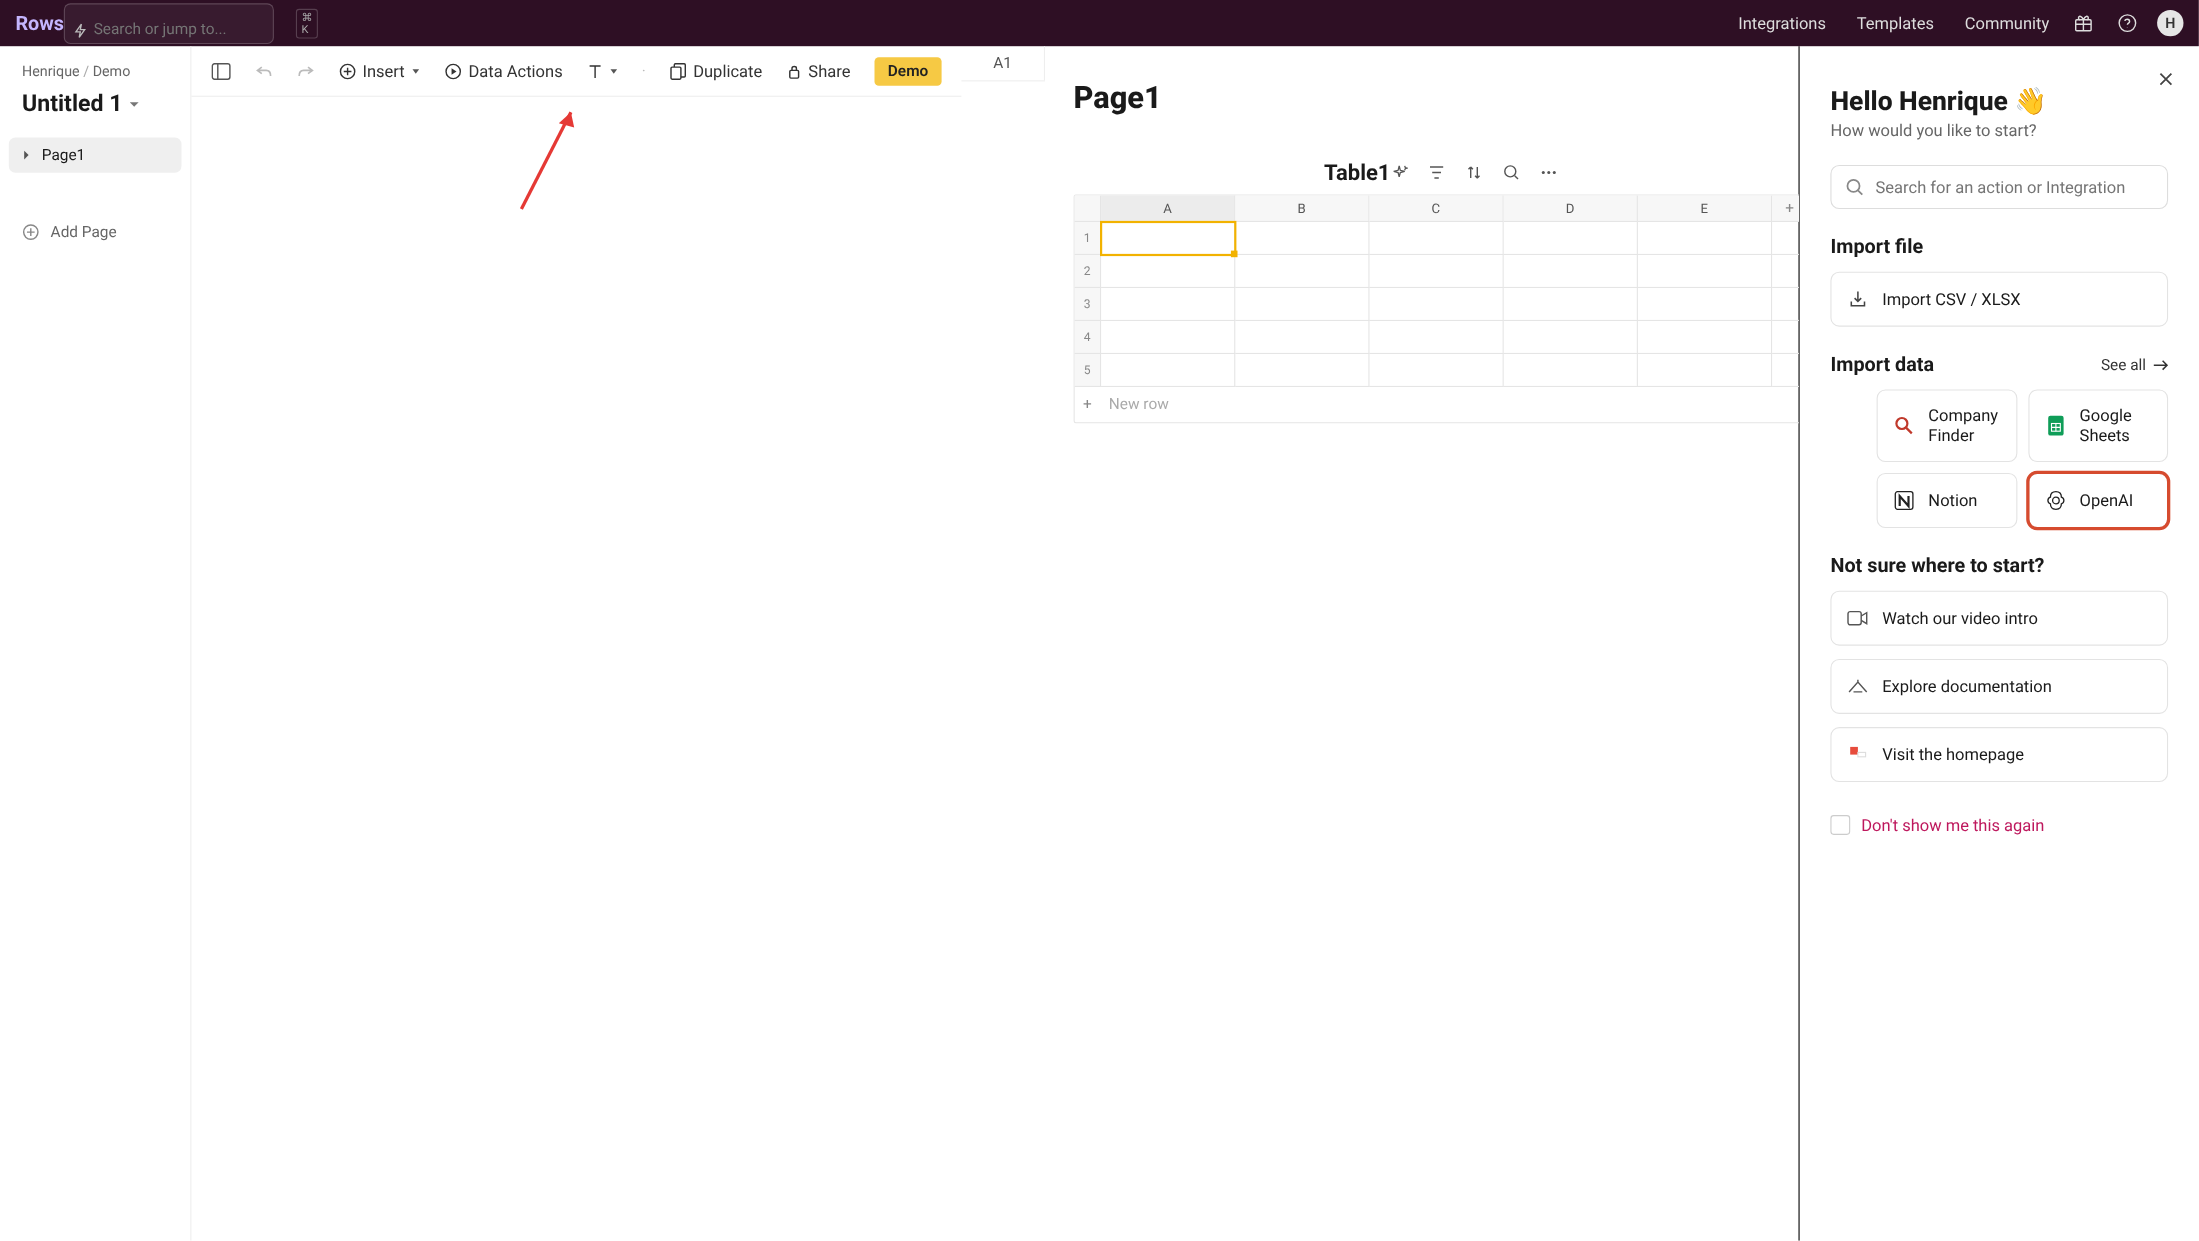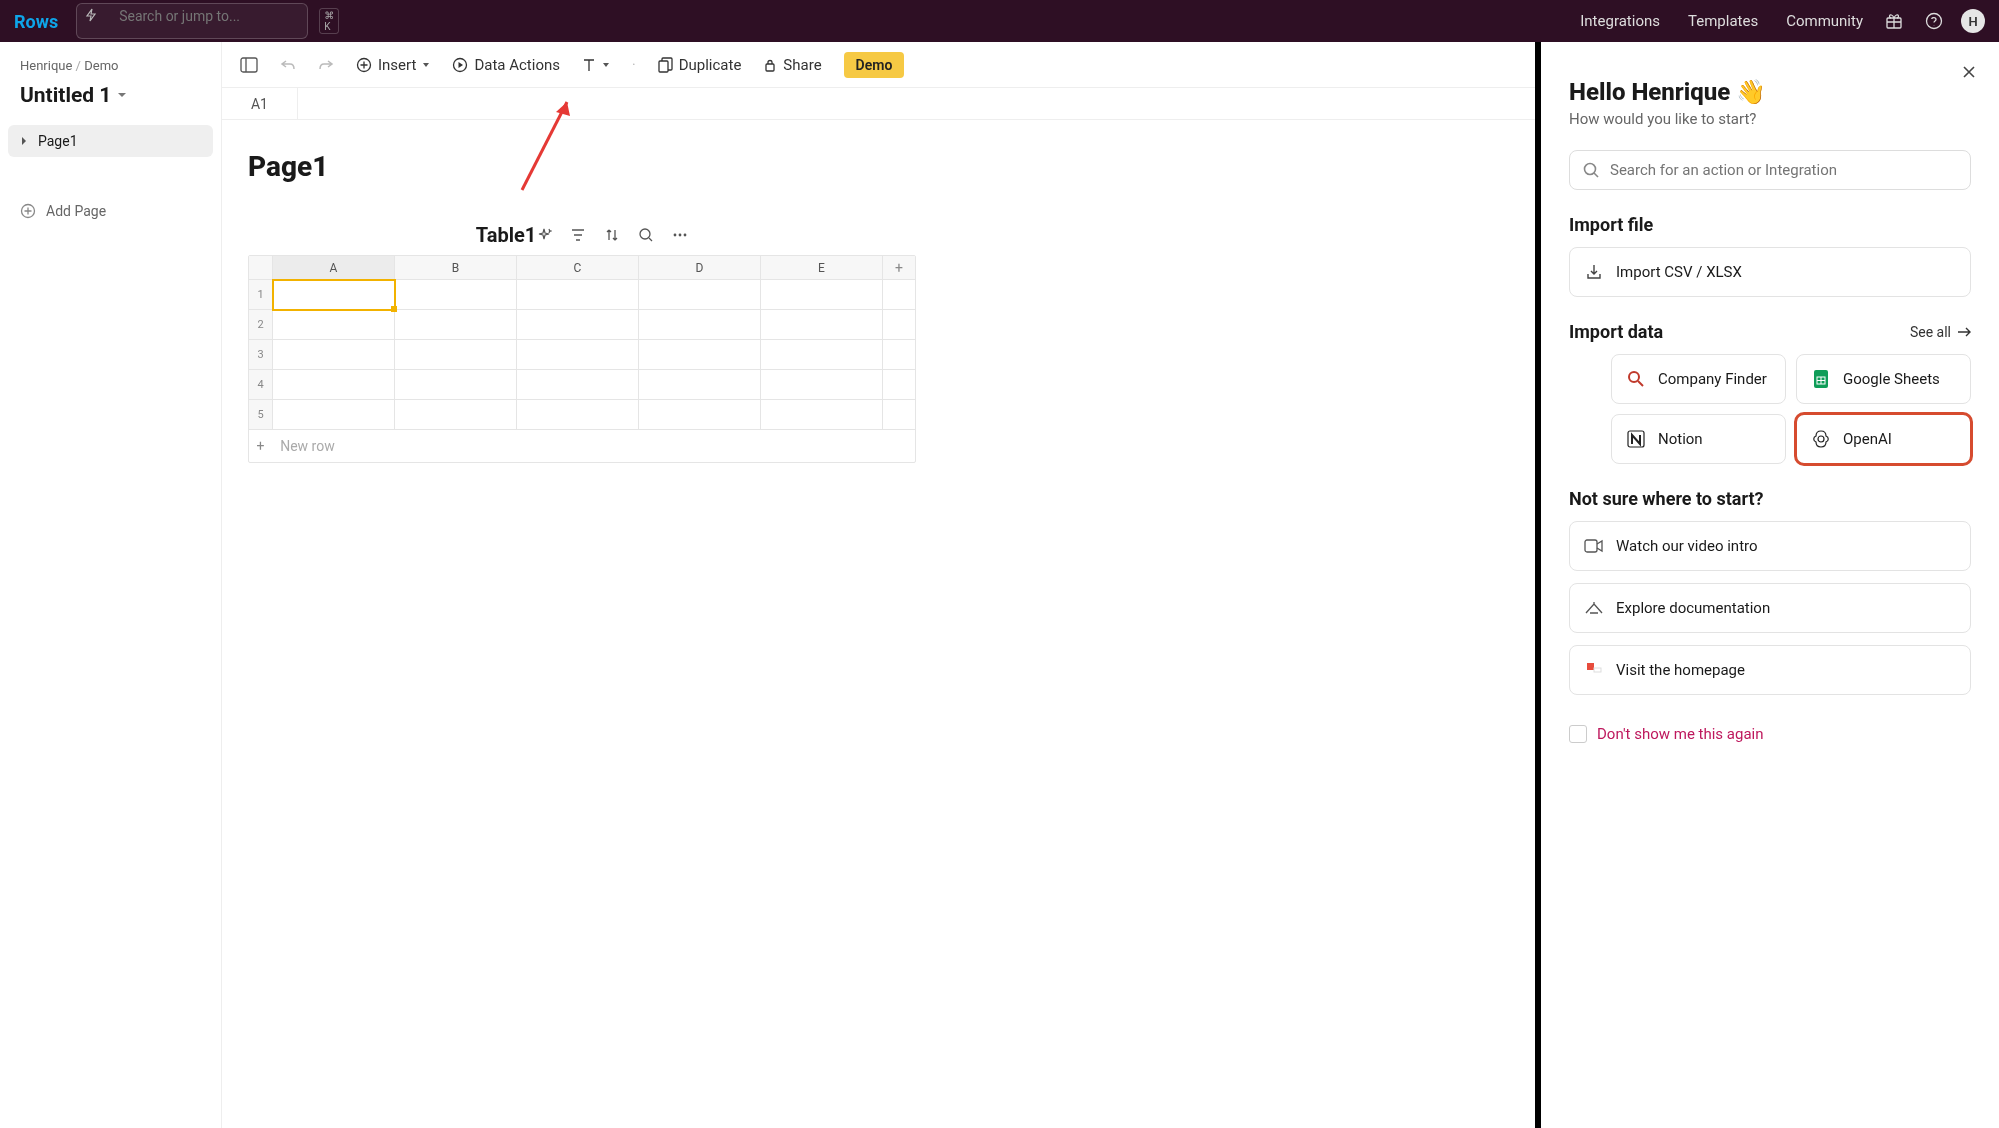--- a/index.html
+++ b/index.html
@@ -1,36 +1,36 @@
 <!DOCTYPE html>
 <html><head>
 <meta charset="utf-8">
 <style>
   * { box-sizing: border-box; margin: 0; padding: 0; font-family: -apple-system, BlinkMacSystemFont, "Segoe UI", Roboto, sans-serif; }
   body { background: #fff; color: #1a1a1a; font-size: 14px; }
   .topbar { background: #2e0f24; height: 42px; display: flex; align-items: center; padding: 0 14px; color: #ddd; }
-  .brand { color: #0ea5e9; font-weight: 700; font-size: 18px; margin-right: 18px; }
-  .search-wrap { display: flex; align-items: flex-start; background: rgba(255,255,255,0.05); border: 1px solid rgba(255,255,255,0.2); border-radius: 6px; padding: 4px 8px; width: 232px; gap: 22px; color: #bbb; }
+  .brand { color: #c4b5fd; font-weight: 700; font-size: 18px; }
+  .search-wrap { display: flex; align-items: flex-end; background: rgba(255,255,255,0.05); border: 1px solid rgba(255,255,255,0.2); border-radius: 6px; padding: 4px 8px; width: 191px; gap: 6px; color: #bbb; }
   .search-wrap input { background: transparent; border: none; outline: none; color: #bbb; flex: 1; font-size: 14px; }
   .kbd { font-size: 10px; border: 1px solid rgba(255,255,255,0.2); padding: 1px 4px; border-radius: 3px; color: #aaa; }
   .topbar-spacer { flex: 1; }
   .topbar-link { color: #ddd; margin-left: 28px; font-size: 15px; cursor: pointer; }
   .top-icon { margin-left: 22px; display: inline-flex; align-items: center; cursor: pointer; }
   .avatar { width: 24px; height: 24px; border-radius: 50%; background: #e6e6e6; color: #333; display: inline-flex; align-items: center; justify-content: center; font-size: 13px; font-weight: 600; margin-left: 18px; cursor: pointer; }
 
   .app { display: flex; height: calc(100vh - 42px); min-height: 780px; }
   .leftbar { width: 222px; border-right: 1px solid #eee; padding: 16px 8px; }
   .breadcrumb { font-size: 13px; color: #666; padding: 0 12px; }
   .doc-title-row { display: flex; align-items: center; gap: 6px; padding: 10px 12px 18px; }
   .doc-title { font-size: 21px; font-weight: 700; }
   .page-item { display: flex; align-items: center; gap: 10px; padding: 8px 12px; border-radius: 6px; cursor: pointer; }
   .page-item.active { background: #efefef; }
   .add-page { display: flex; align-items: center; gap: 10px; padding: 10px 12px; color: #666; cursor: pointer; margin-top: 36px; }
 
-  .center { flex: 1; display: flex; flex-direction: column; border-right: 6px solid #000000; }
+  .center { flex: 1; display: flex; border-right: 1px solid #000000; }
   .toolbar { height: 46px; display: flex; align-items: center; padding: 0 18px; gap: 22px; border-bottom: 1px solid #eee; }
   .tool-btn { display: inline-flex; align-items: center; gap: 6px; font-size: 15px; color: #333; cursor: pointer; }
   .tool-btn.muted { color: #bbb; }
   .dot-sep { color: #bbb; }
   .live-badge { background: #f6c944; color: #222; font-weight: 600; padding: 5px 12px; border-radius: 4px; font-size: 14px; cursor: pointer; }
 
   .formula-bar { height: 32px; display: flex; align-items: center; border-bottom: 1px solid #eee; }
   .cell-ref { width: 76px; text-align: center; font-size: 14px; color: #555; border-right: 1px solid #eee; height: 100%; display: flex; align-items: center; justify-content: center; }
 
   .canvas { padding: 30px 26px; overflow: auto; flex: 1; }

